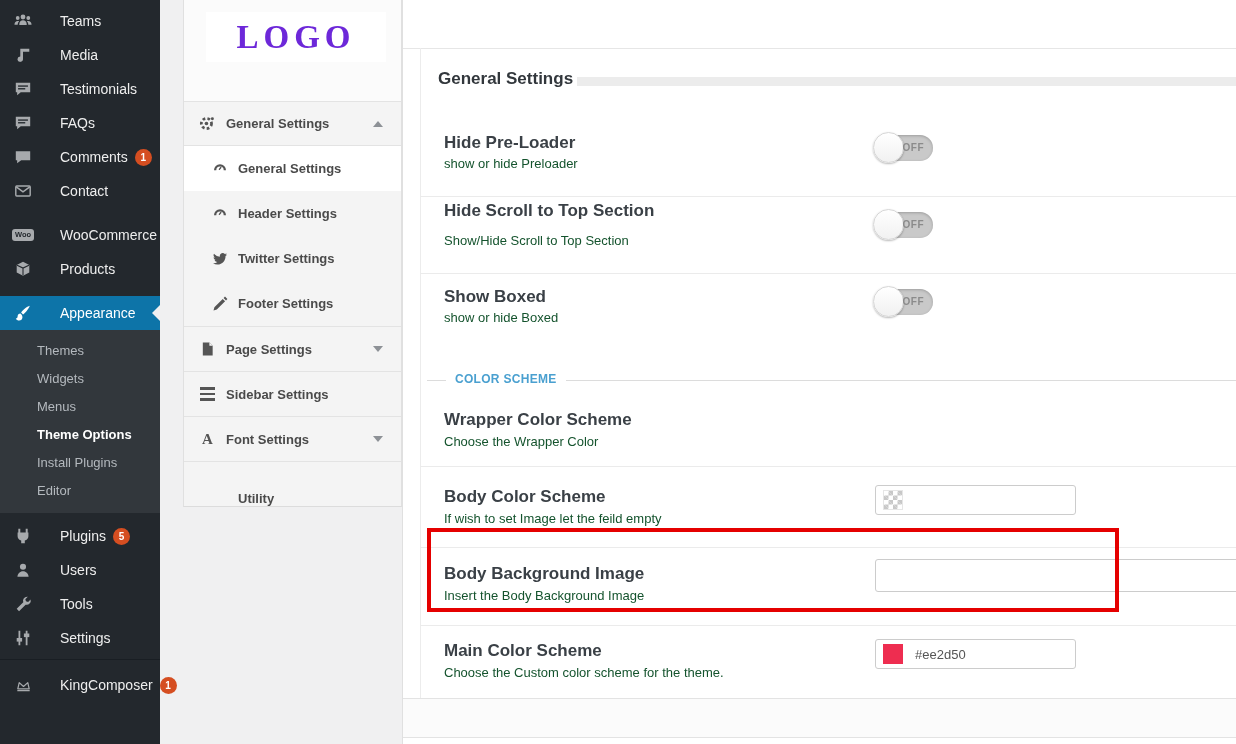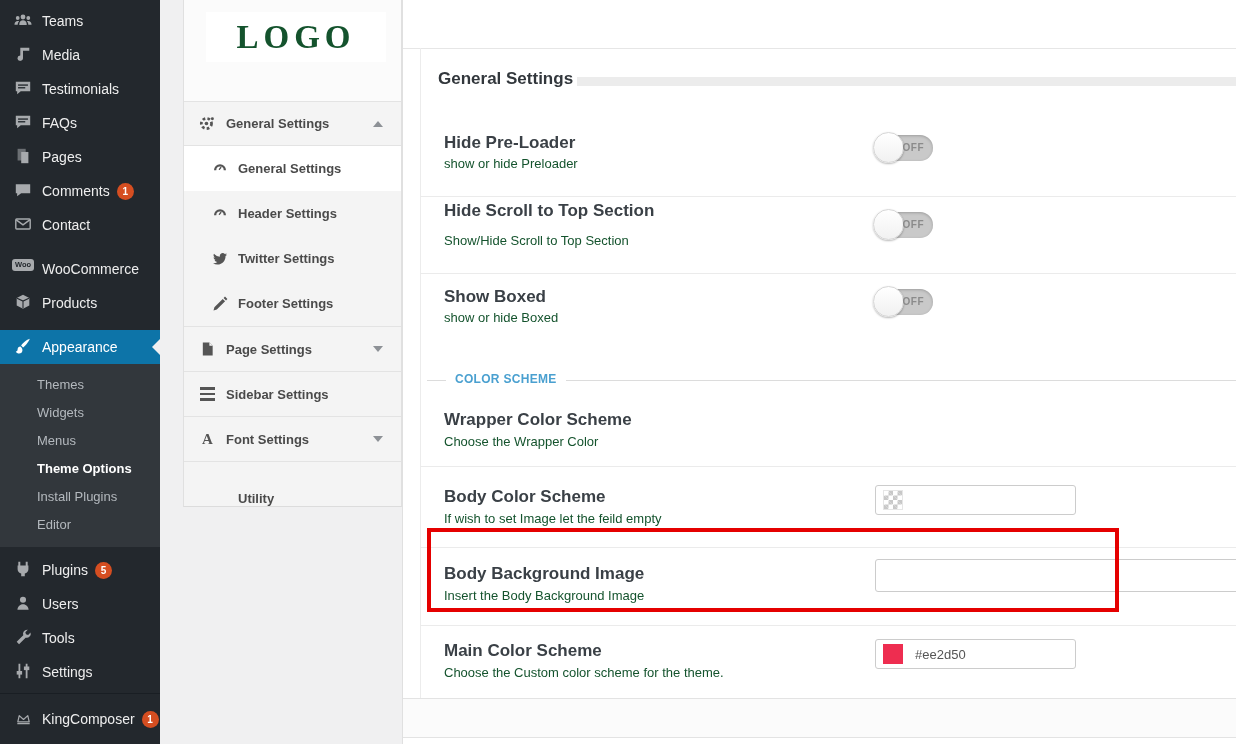--- a/index.html
+++ b/index.html
@@ -2,39 +2,39 @@
 <html><head>
 <meta charset="utf-8">
 <style>
   * { box-sizing: border-box; margin: 0; padding: 0; }
   html,body { width:1236px; height:744px; overflow:hidden; }
   body { font-family:"Liberation Sans", sans-serif; background:#fff; position:relative; }
 
   
   .adminmenu { position:absolute; left:0; top:0; width:160px; height:744px; background:#23282d; padding-top:4px; z-index:5; }
   .mitem { height:34px; display:flex; align-items:center; padding:0 6px 0 13px; color:#eeeeee; font-size:14px; cursor:pointer; position:relative; }
-  .mitem .mi { width:20px; height:20px; margin-right:9px; color:#a7aaad; flex:0 0 20px; display:flex; align-items:flex-start; justify-content:center; }
+  .mitem .mi { width:20px; height:20px; margin-right:27px; color:#a7aaad; flex:0 0 20px; display:flex; align-items:center; justify-content:center; }
   .mitem svg { display:block; }
   .badge { background:#d54e21; color:#fff; font-size:10px; font-weight:bold; min-width:17px; height:17px; line-height:17px; text-align:center; border-radius:50%; margin-left:7px; display:inline-block; }
   .mspacer { height:10px; }
   .mitem.active { background:#0d74a8; color:#fff; }
   .mitem.active .mi { color:#fff; }
   .mitem.active::after { content:""; position:absolute; right:0; top:50%; margin-top:-8px; border:8px solid transparent; border-right-color:#f0f0f1; }
   .submenu { background:#32373c; padding:7px 0 8px 0; }
   .smitem { height:28px; line-height:28px; padding-left:37px; color:#b4b9be; font-size:13px; cursor:pointer; }
   .smitem.current { color:#fff; font-weight:bold; }
   .woo-pill { background:#a7aaad; color:#23282d; font-size:7.5px; font-weight:bold; border-radius:3px; padding:2px 3px; line-height:1; }
   .kc-sep { height:1px; background:#191e23; margin:4px 0; }
 
   
   .nav-col { position:absolute; left:160px; top:0; width:242px; height:744px; background:#f0f0f1; }
   .theme-nav { position:absolute; left:23px; top:0; width:219px; background:#fbfbfb; border-left:1px solid #e0e0e0; border-right:1px solid #e0e0e0; border-bottom:1px solid #dcdcdc; }
   .logo-area { height:101px; position:relative; background:#fbfbfb; }
   .logo-box { position:absolute; left:22px; top:12px; width:180px; height:50px; background:#fff; display:flex; align-items:center; justify-content:center; }
-  .logo-text { font-family:"Liberation Serif", serif; font-weight:bold; font-size:33px; letter-spacing:5px; color:#14532d; }
+  .logo-text { font-family:"Liberation Serif", serif; font-weight:bold; font-size:33px; letter-spacing:5px; color:#6d28d9; }
   .trow { height:45px; display:flex; align-items:center; background:#f4f4f4; cursor:pointer; position:relative; font-size:13px; font-weight:bold; color:#4a4a4a; }
   .trow.parent { border-top:1px solid #e3e3e3; }
   .trow.first-parent { border-bottom:1px solid #e3e3e3; }
   .trow .ticon { width:17px; margin:0 10px 0 15px; color:#555; display:flex; align-items:center; justify-content:center; flex:0 0 17px; }
   .trow.sub { border:none; }
   .trow.sub .ticon { margin-left:27px; }
   .trow.sub.active { background:#ffffff; }
   .trow .chev { position:absolute; right:18px; width:0; height:0; border-left:5px solid transparent; border-right:5px solid transparent; }
   .chev.up { border-bottom:6px solid #8d9196; }
   .chev.down { border-top:6px solid #8d9196; }
@@ -116,29 +116,20 @@
     <span class="mi">
         <svg width="18" height="18" viewBox="0 0 20 20" fill="currentColor">
           <path d="M2 3h16v10.5H7.5L3.5 17v-3.5H2z"></path>
           <rect x="4.5" y="6" width="11" height="1.5" fill="#23282d"></rect>
           <rect x="4.5" y="9" width="8" height="1.5" fill="#23282d"></rect>
         </svg>
       </span>
     <span>FAQs</span>
   </div>
 
-  <div class="mitem">
-    <span class="mi">
-        <svg width="18" height="18" viewBox="0 0 20 20" fill="currentColor">
-          <path d="M4 2h9v13H4z" opacity=".55"></path>
-          <path d="M8 5.5h8V18H8z"></path>
-        </svg>
-      </span>
-    <span>Pages</span>
-  </div>
 
   <div class="mitem">
     <span class="mi">
         <svg width="18" height="18" viewBox="0 0 20 20" fill="currentColor">
           <path d="M2 3.5h16v10H8l-4.5 3.5v-3.5H2z"></path>
         </svg>
       </span>
     <span>Comments</span>
     <span class="badge">1</span>
   </div>

